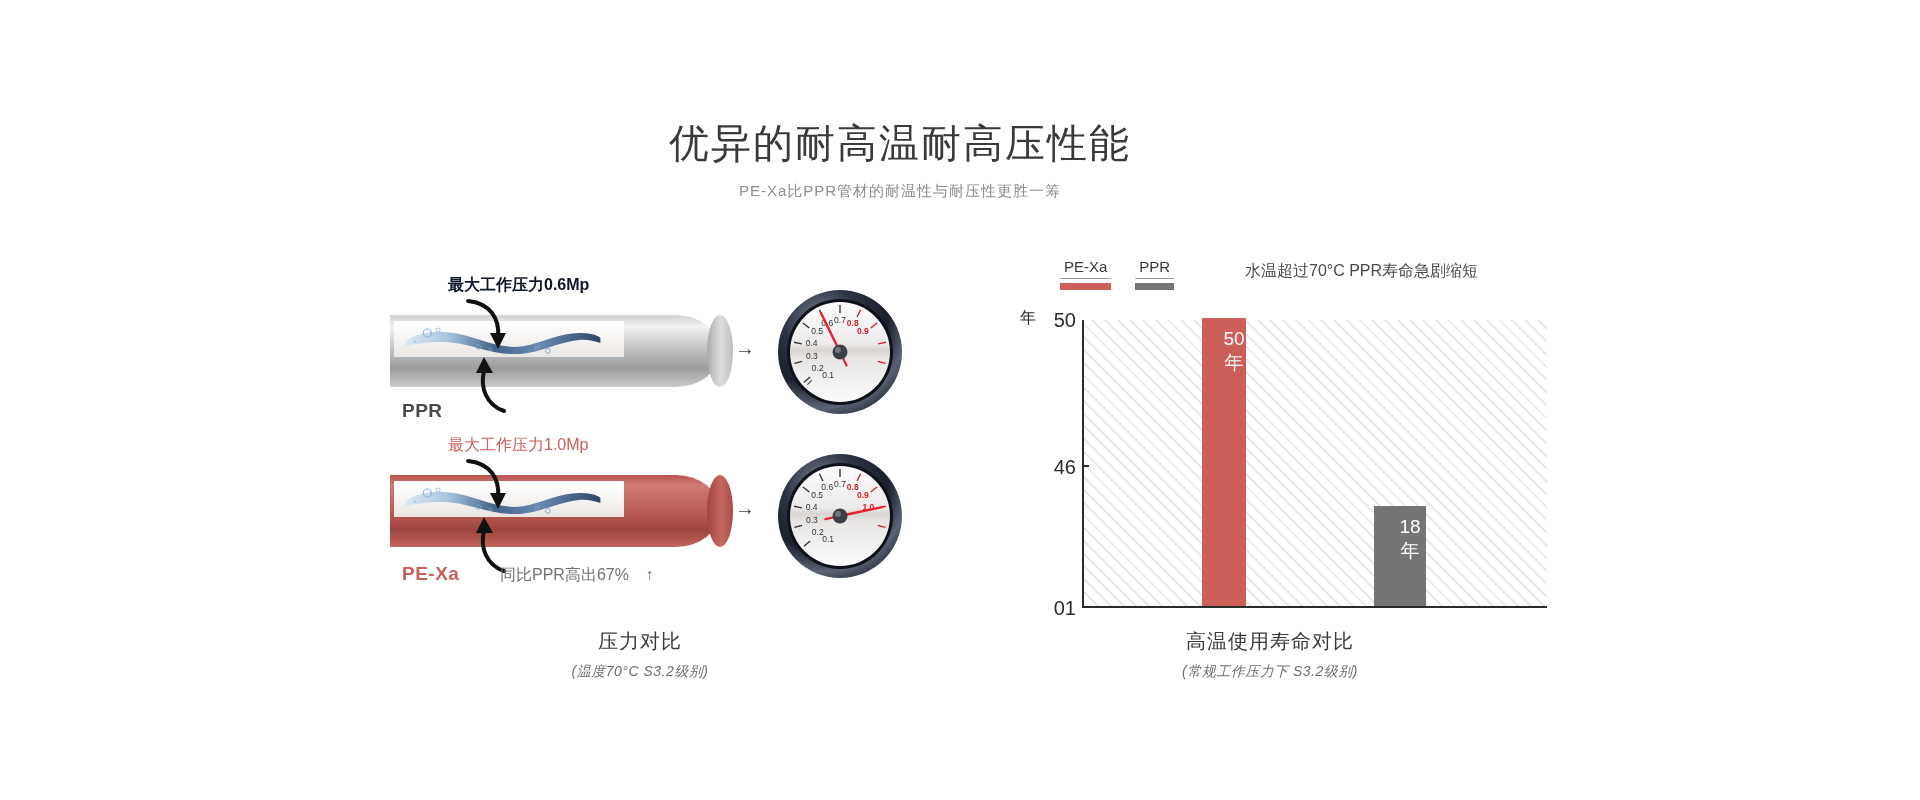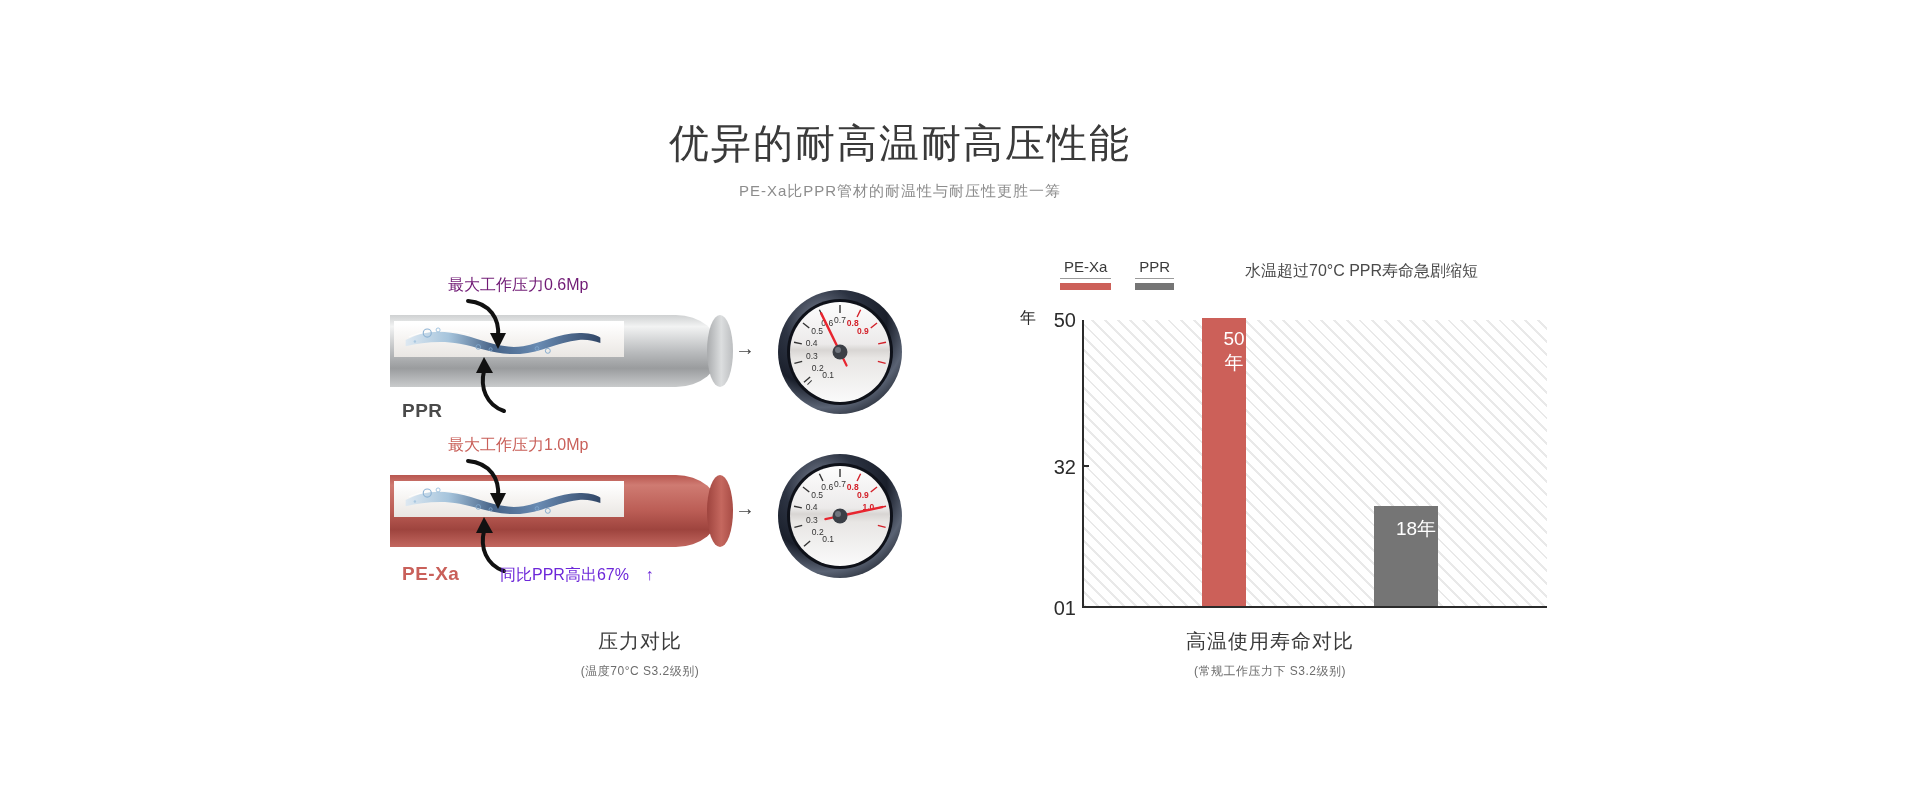--- a/index.html
+++ b/index.html
@@ -25,21 +25,21 @@
   .left-panel { position: absolute; left: 360px; top: 275px; width: 560px; height: 420px; }
 
   .pipe-block { position: absolute; width: 560px; height: 180px; }
   .pipe-block.ppr  { top: 0px; }
   .pipe-block.pexa { top: 160px; }
 
   .callout {
     position: absolute; left: 88px; top: 0px;
     font-size: 16px; white-space: nowrap;
   }
-  .callout.gray { color: #701a75; }
+  .callout.gray { color: #0f172a; font-weight: bold; }
   .callout.red  { color: #c9605a; }
 
   
   .pipe {
     position: absolute; left: 30px; top: 40px;
     width: 330px; height: 72px;
     border-radius: 0 44px 44px 0 / 0 36px 36px 0;
   }
   .pipe.gray {
     background: linear-gradient(180deg,#cfd1d2 0%, #f2f3f3 16%, #b9bbbd 52%, #9a9c9e 74%, #c9cbcc 100%);
@@ -69,21 +69,21 @@
 
   .arrow-curve { position: absolute; }
 
   .pipe-label {
     position: absolute; font-size: 19px; font-weight: 700; letter-spacing: .5px;
   }
   .pipe-label.gray { left: 42px; top: 125px; color: #4a4a4a; }
   .pipe-label.red  { left: 42px; top: 128px; color: #c9605a; }
   .pipe-extra {
     position: absolute; left: 140px; top: 130px;
-    font-size: 16px; color: #6d28d9; white-space: nowrap;
+    font-size: 16px; color: #737373; white-space: nowrap;
   }
 
   .flow-arrow {
     position: absolute; left: 375px; top: 62px;
     font-size: 20px; color: #444;
   }
 
   
   .gauge-wrap { position: absolute; width: 130px; height: 130px; }
   .gauge-wrap.g1 { left: 415px; top: 12px; }
@@ -122,21 +122,21 @@
     position: absolute; right: 0; font-size: 20px; color: #2b2b2b;
     transform: translateY(-50%); text-align: right;
   }
   .ytick-mark { position: absolute; width: 7px; height: 2px; background: #2b2b2b; }
   .yaxis-unit { position: absolute; font-size: 16px; color: #2b2b2b; }
   .yticks-col { position: absolute; left: 0px; top: 62px; width: 56px; height: 288px; }
 
   
   .caption { position: absolute; text-align: center; }
   .caption-title { font-size: 20px; color: #3a3a3a; letter-spacing: 1px; }
-  .caption-sub { margin-top: 8px; font-size: 12px; color: #6d6d6d; letter-spacing: .5px; }
+  .caption-sub { margin-top: 8px; font-size: 14px; color: #6d6d6d; letter-spacing: .5px; font-style: italic; }
   .caption.left  { left: 420px;  top: 628px; width: 440px; }
   .caption.right { left: 1050px; top: 628px; width: 440px; }
 </style>
 </head>
 <body>
 
 <div class="page">
 
   <div class="header">
     <div class="title">优异的耐高温耐高压性能</div>
@@ -366,30 +366,30 @@
         <div class="legend-label">PPR</div>
         <div class="legend-swatch" id="sw1" style="background: rgb(117, 117, 117);"></div>
       </div>
     </div>
 
     <div class="chart-note">水温超过70°C PPR寿命急剧缩短</div>
 
     <div class="yticks-col">
       <div class="yaxis-unit" style="left:0px; top:-12px;">年</div>
       <div class="ytick" id="yt0" style="top:0px;">50</div>
-      <div class="ytick" id="yt1" style="top:147px;">32</div>
+      <div class="ytick" id="yt1" style="top:147px;">46</div>
       <div class="ytick" id="yt2" style="top:288px;">01</div>
     </div>
 
     <div class="plot-area">
       <div class="ytick-mark" style="left:-2px; top:145px;"></div>
       <div class="bar" id="bar0" style="height: 288px; width: 44px; left: 118px; background: rgb(204, 96, 89);">
         <div class="bar-value">50年</div>
       </div>
-      <div class="bar" id="bar1" style="height: 99.9184px; width: 64px; left: 290px; background: rgb(117, 117, 117);">
+      <div class="bar" id="bar1" style="height: 99.9184px; width: 52px; left: 290px; background: rgb(117, 117, 117);">
         <div class="bar-value">18年</div>
       </div>
     </div>
   </div>
 
   <div class="caption left">
     <div class="caption-title">压力对比</div>
     <div class="caption-sub">(温度70°C   S3.2级别)</div>
   </div>
 

